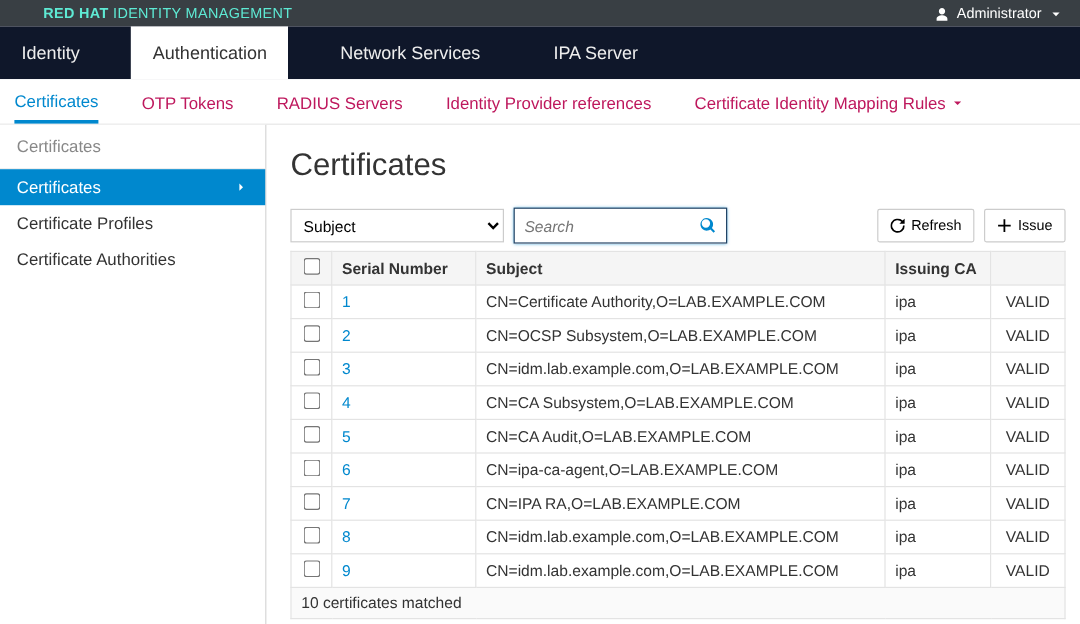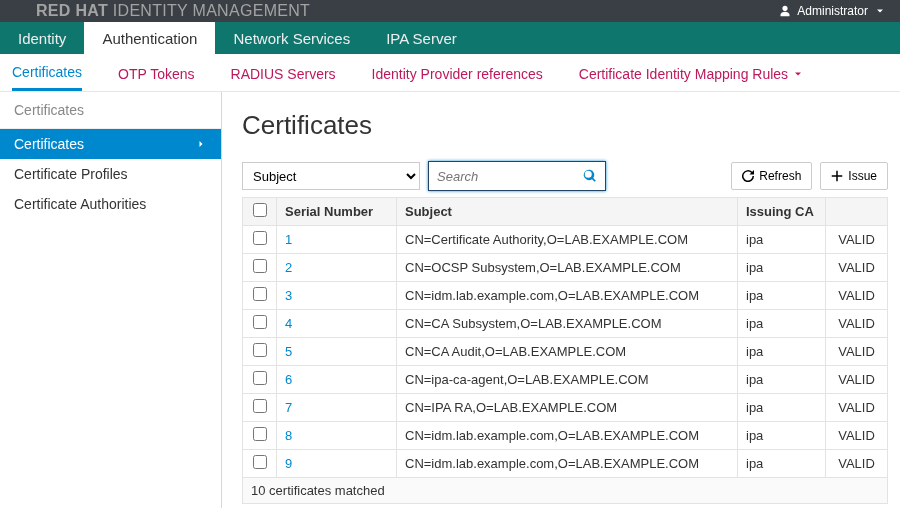--- a/index.html
+++ b/index.html
@@ -1,22 +1,22 @@
 <!DOCTYPE html>
 <html><head>
 <meta charset="utf-8">
 <style>
   * { margin: 0; padding: 0; box-sizing: border-box; font-family: "Helvetica Neue", Arial, sans-serif; }
   body { width: 900px; height: 520px; background: #fff; font-size: 14px; color: #333; }
   .topbar { background: #393f44; height: 22px; display: flex; align-items: center; padding: 0 14px; justify-content: space-between; }
-  .brand { color: #a3a3a3; font-size: 16px; letter-spacing: 0.3px; padding-left: 22px; }
+  .brand { color: #5eead4; font-size: 12px; letter-spacing: 0.3px; padding-left: 22px; }
   .brand b { font-weight: 800; }
   .brand span { font-weight: 300; }
-  .userbox { color: #fff; font-size: 12px; display: flex; align-items: center; gap: 6px; cursor: pointer; }
-  .mainnav { background: #0f766e; height: 32px; display: flex; }
+  .userbox { color: #fff; font-size: 12px; display: flex; align-items: flex-end; gap: 6px; cursor: pointer; }
+  .mainnav { background: #0f172a; height: 44px; display: flex; gap: 25px; }
   .mainnav .navitem { color: #eee; padding: 0 18px; display: flex; align-items: center; font-size: 15px; cursor: pointer; }
   .mainnav .navitem.active { background: #fff; color: #333; }
   .subnav { background: #fff; border-bottom: 1px solid #e6e6e6; height: 38px; display: flex; align-items: center; padding: 0 12px; gap: 36px; }
   .subnav .subitem { color: #be185d; font-size: 14px; cursor: pointer; padding-bottom: 8px; padding-top: 10px; display:flex; align-items:center; gap:4px; }
   .subnav .subitem.active { color: #0088ce; border-bottom: 3px solid #0088ce; }
   .layout { display: flex; height: calc(520px - 22px - 44px - 38px); }
   .sidebar { width: 222px; border-right: 1px solid #d6d6d6; background: #fff; }
   .side-header { padding: 10px 14px; color: #888; font-size: 14px; border-bottom: 1px solid #eee; }
   .side-item { padding: 7px 14px; font-size: 14px; cursor: pointer; display:flex; justify-content:space-between; align-items:center; }
   .side-item.active { background: #0088ce; color: #fff; }

